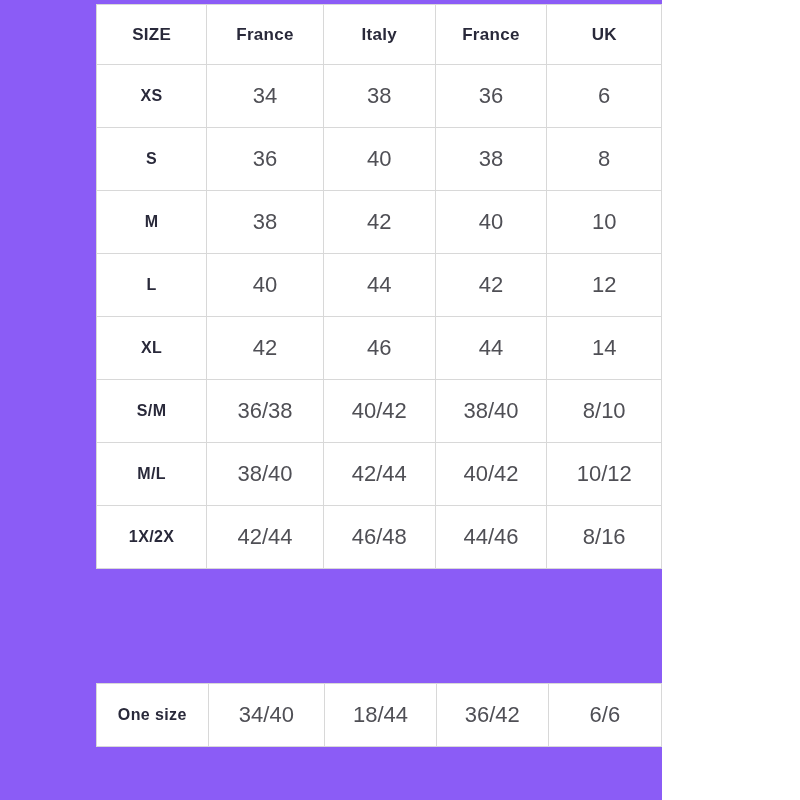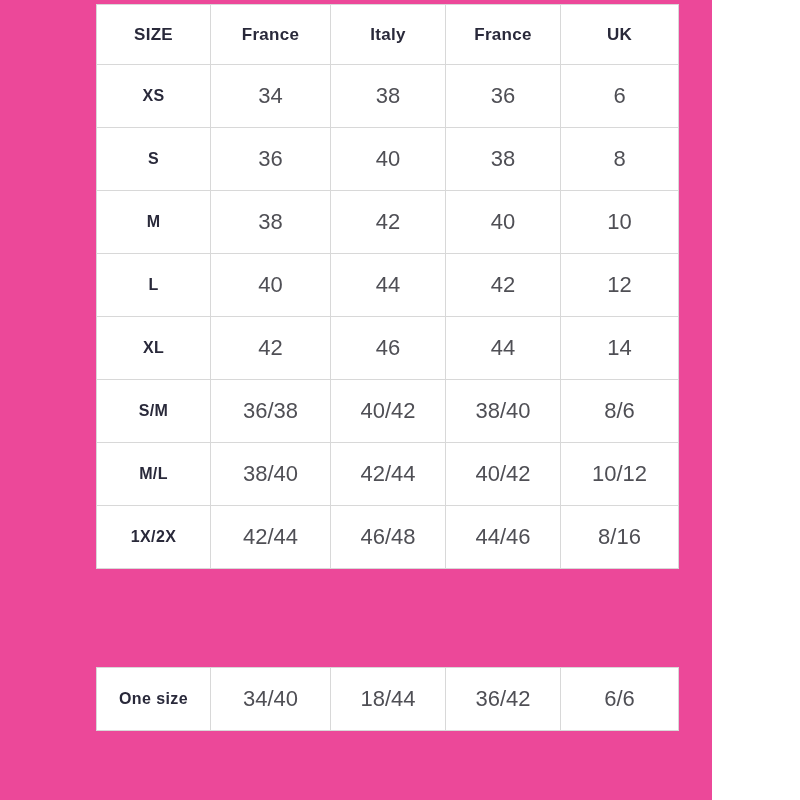--- a/index.html
+++ b/index.html
@@ -6,23 +6,23 @@
     margin: 0;
     padding: 0;
     background: #ffffff;
     width: 800px;
     height: 800px;
     overflow: hidden;
     font-family: "Liberation Sans", "DejaVu Sans", sans-serif;
   }
   .page {
     position: relative;
-    width: 712px;
+    width: 662px;
     height: 800px;
-    background: #ec4899;
+    background: #8b5cf6;
   }
   table.size-table {
     border-collapse: collapse;
     table-layout: fixed;
     background: #ffffff;
   }
   table.size-table td,
   table.size-table th {
     border: 1px solid #d8d8d8;
     text-align: center;
@@ -32,21 +32,21 @@
     overflow: hidden;
     white-space: nowrap;
   }
   .col-size   { width: 114px; }
   .col-europe { width: 120px; }
   .col-italy  { width: 115px; }
   .col-france { width: 115px; }
   .col-uk     { width: 118px; }
 
   .main-table { position: absolute; left: 96px; top: 4px; }
-  .extra-table { position: absolute; left: 96px; top: 667px; border-radius: 21px; }
+  .extra-table { position: absolute; left: 96px; top: 683px; border-radius: 21px; }
 
   tr.header-row th {
     height: 59px;
     font-size: 17px;
     font-weight: 700;
     color: #29293a;
     letter-spacing: 0.3px;
   }
   tr.data-row td { height: 62px; }
   td.label-cell {
@@ -115,21 +115,21 @@
         <td class="value-cell">42</td>
         <td class="value-cell">46</td>
         <td class="value-cell">44</td>
         <td class="value-cell">14</td>
       </tr>
       <tr class="data-row">
         <td class="label-cell">S/M</td>
         <td class="value-cell">36/38</td>
         <td class="value-cell">40/42</td>
         <td class="value-cell">38/40</td>
-        <td class="value-cell">8/6</td>
+        <td class="value-cell">8/10</td>
       </tr>
       <tr class="data-row">
         <td class="label-cell">M/L</td>
         <td class="value-cell">38/40</td>
         <td class="value-cell">42/44</td>
         <td class="value-cell">40/42</td>
         <td class="value-cell">10/12</td>
       </tr>
       <tr class="data-row">
         <td class="label-cell">1X/2X</td>

